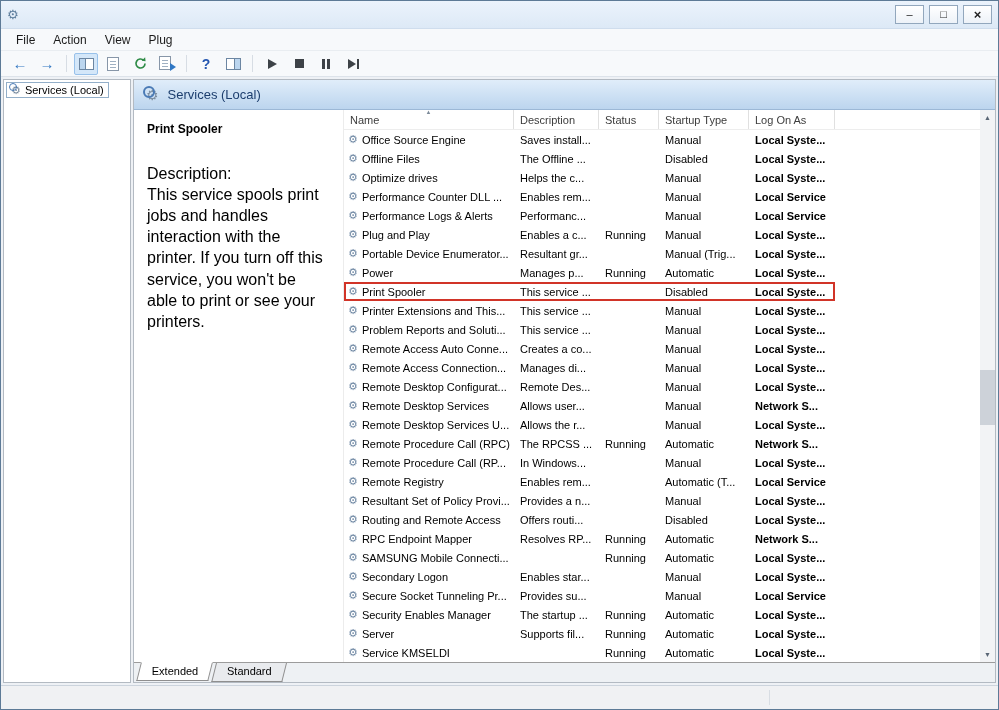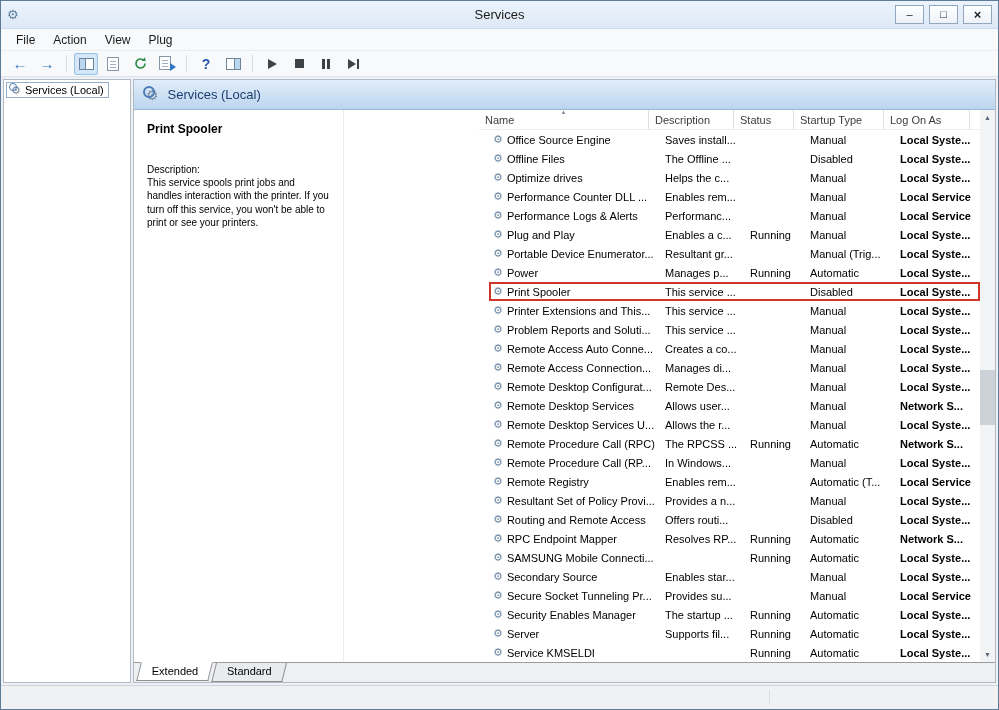--- a/index.html
+++ b/index.html
@@ -119,25 +119,25 @@
   .band-icon { position: relative; font-size: 14px; color: #7c8ea1; line-height: 1; }
   .band-icon::after {
     content: ""; position: absolute; left: -3px; top: -2px; width: 8px; height: 8px;
     border: 2px solid #4a7ab5; border-radius: 50%;
   }
   .band-title { font-size: 13px; color: #1c3e6e; }
   .content { flex: 1; display: flex; min-height: 0; }
   
   .detail { flex: 0 0 209px; padding: 12px 13px; }
   .svc-title { font-weight: bold; font-size: 12px; margin-bottom: 27px; }
-  .desc-text { font-size: 10px; line-height: 1.32; white-space: pre-line; }
+  .desc-text { font-size: 16px; line-height: 1.32; white-space: pre-line; }
   
   .listview {
     flex: 1; position: relative; display: flex; flex-direction: column;
-    border-left: 1px solid #ececec; min-width: 0; align-items: flex-end;
+    border-left: 1px solid #ececec; min-width: 0;
   }
   .lv-header { flex: 0 0 20px; display: flex; margin-right: 15px; border-bottom: 1px solid #ededed; }
   .hcell {
     position: relative; font-size: 11px; color: #3c3c3c;
     padding: 4px 4px 0 6px; border-right: 1px solid #e0e0e0;
     white-space: nowrap; overflow: hidden;
   }
   .h-name { width: 170px; } .h-desc { width: 85px; } .h-status { width: 60px; }
   .h-startup { width: 90px; } .h-logon { width: 86px; }
   .h-fill { flex: 1; border-right: none; }
@@ -182,21 +182,20 @@
   }
   .status-divider { position: absolute; left: 768px; top: 4px; bottom: 4px; width: 1px; background: #d8dde3; }
 </style>
 </head>
 <body>
 
 <div class="window">
 
   <div class="titlebar">
     <span class="app-icon">⚙</span>
-    <span class="title-text">Services</span>
     <div class="win-buttons">
       <div class="win-btn">–</div>
       <div class="win-btn">□</div>
       <div class="win-btn close">×</div>
     </div>
   </div>
 
   <div class="menubar">
     <span class="menu-item">File</span>
     <span class="menu-item">Action</span>
@@ -523,21 +522,21 @@
                   <span>SAMSUNG Mobile Connecti...</span>
                 </div>
                 <div class="cell c-desc"></div>
                 <div class="cell c-status">Running</div>
                 <div class="cell c-startup">Automatic</div>
                 <div class="cell c-logon">Local Syste...</div>
               </div>
               <div class="trow">
                 <div class="cell c-name">
                   <span class="gear">⚙</span>
-                  <span>Secondary Source</span>
+                  <span>Secondary Logon</span>
                 </div>
                 <div class="cell c-desc">Enables star...</div>
                 <div class="cell c-status"></div>
                 <div class="cell c-startup">Manual</div>
                 <div class="cell c-logon">Local Syste...</div>
               </div>
               <div class="trow">
                 <div class="cell c-name">
                   <span class="gear">⚙</span>
                   <span>Secure Socket Tunneling Pr...</span>

